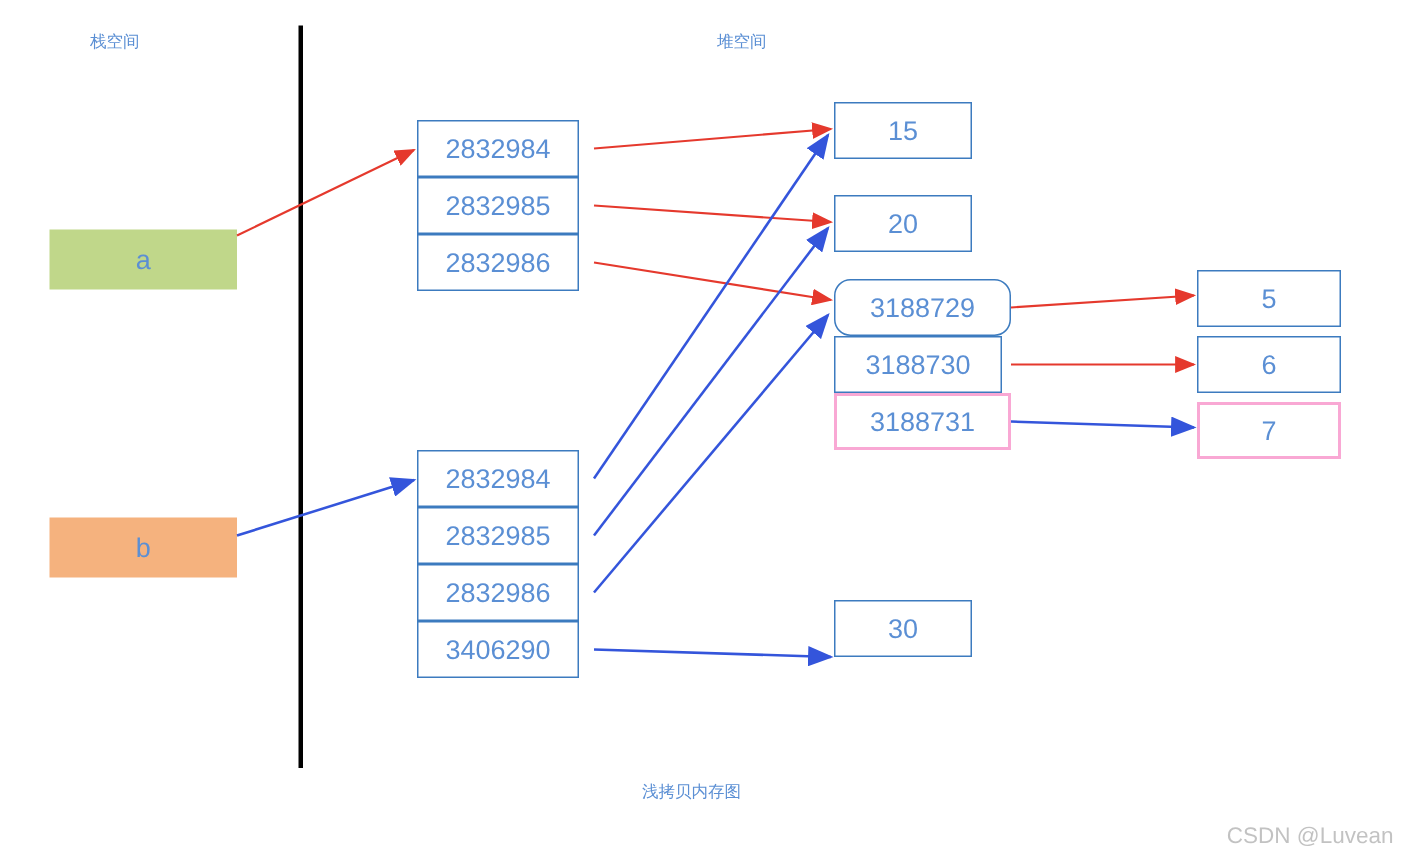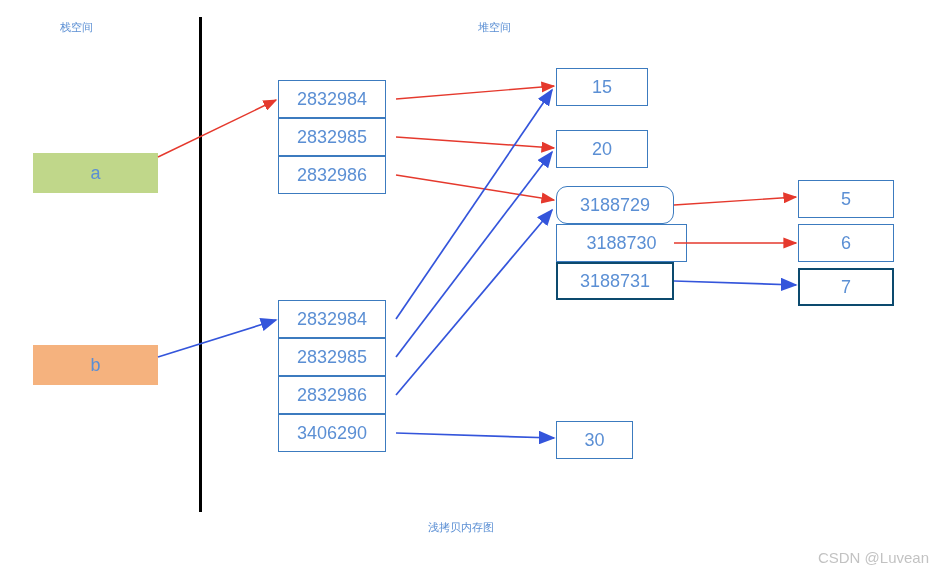--- a/index.html
+++ b/index.html
@@ -32,21 +32,21 @@
       border: 1px solid #3C7BBF;
       width: 108px;
       height: 38px;
       display: flex;
       align-items: center;
       justify-content: center;
       color: #5B8FD4;
       font-size: 18px;
       background: white;
     }
-    .cell-green { border: 2px solid #0c4a6e; }
+    .cell-green { border: 2px solid #f9a8d4; }
     .divider {
       position: absolute;
       left: 199px;
       top: 17px;
       width: 3px;
       height: 495px;
       background: #000;
     }
     svg.arrows {
       position: absolute;
@@ -79,24 +79,24 @@
 <div class="cell" style="left:278px; top:118px;">2832985</div>
 <div class="cell" style="left:278px; top:156px;">2832986</div>
 
 <div class="cell" style="left:278px; top:300px;">2832984</div>
 <div class="cell" style="left:278px; top:338px;">2832985</div>
 <div class="cell" style="left:278px; top:376px;">2832986</div>
 <div class="cell" style="left:278px; top:414px;">3406290</div>
 
 <div class="cell" style="left:556px; top:68px; width:92px;">15</div>
 <div class="cell" style="left:556px; top:130px; width:92px;">20</div>
-<div class="cell" style="left:556px; top:421px; width:77px;">30</div>
+<div class="cell" style="left:556px; top:400px; width:92px;">30</div>
 
 <div class="cell" style="left:556px; top:186px; width:118px;border-radius:11px;">3188729</div>
-<div class="cell" style="left:556px; top:224px; width:131px;">3188730</div>
+<div class="cell" style="left:556px; top:224px; width:112px;">3188730</div>
 <div class="cell cell-green" style="left:556px; top:262px; width:118px;">3188731</div>
 
 <div class="cell" style="left:798px; top:180px; width:96px;">5</div>
 <div class="cell" style="left:798px; top:224px; width:96px;">6</div>
 <div class="cell cell-green" style="left:798px; top:268px; width:96px;">7</div>
 
 <svg class="arrows">
   <defs>
     <marker id="ah-red" markerWidth="10" markerHeight="8" refX="9" refY="4" orient="auto">
       <path d="M0,0 L10,4 L0,8 Z" fill="#E5392D"></path>

